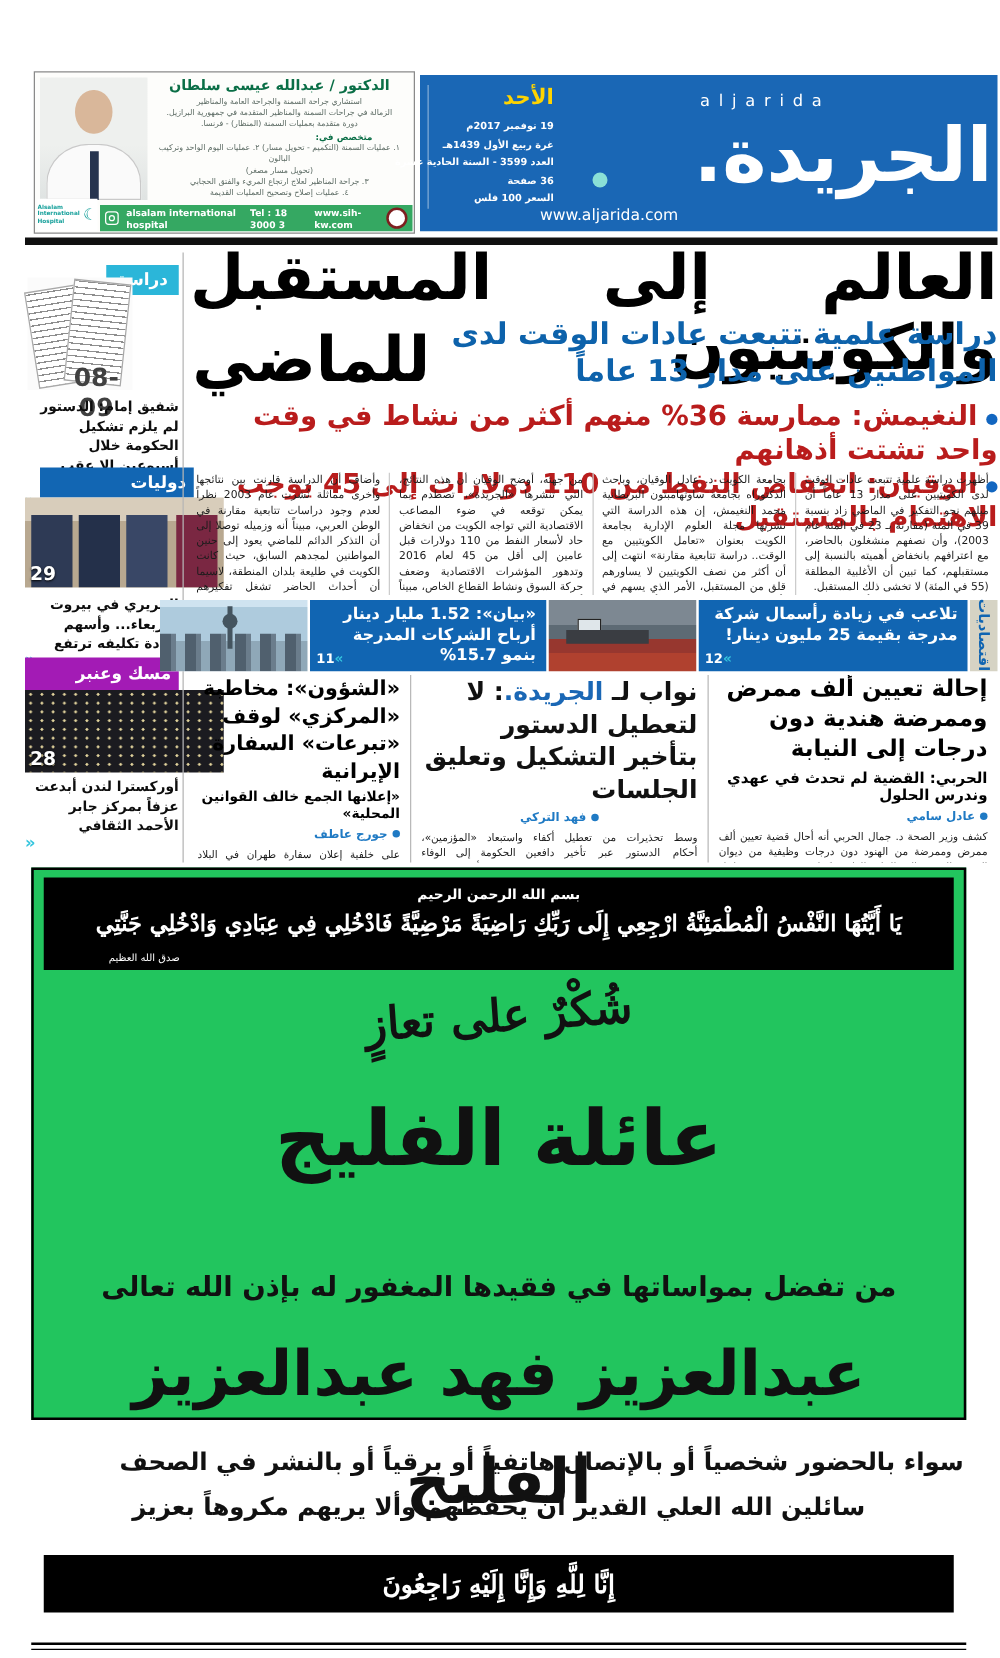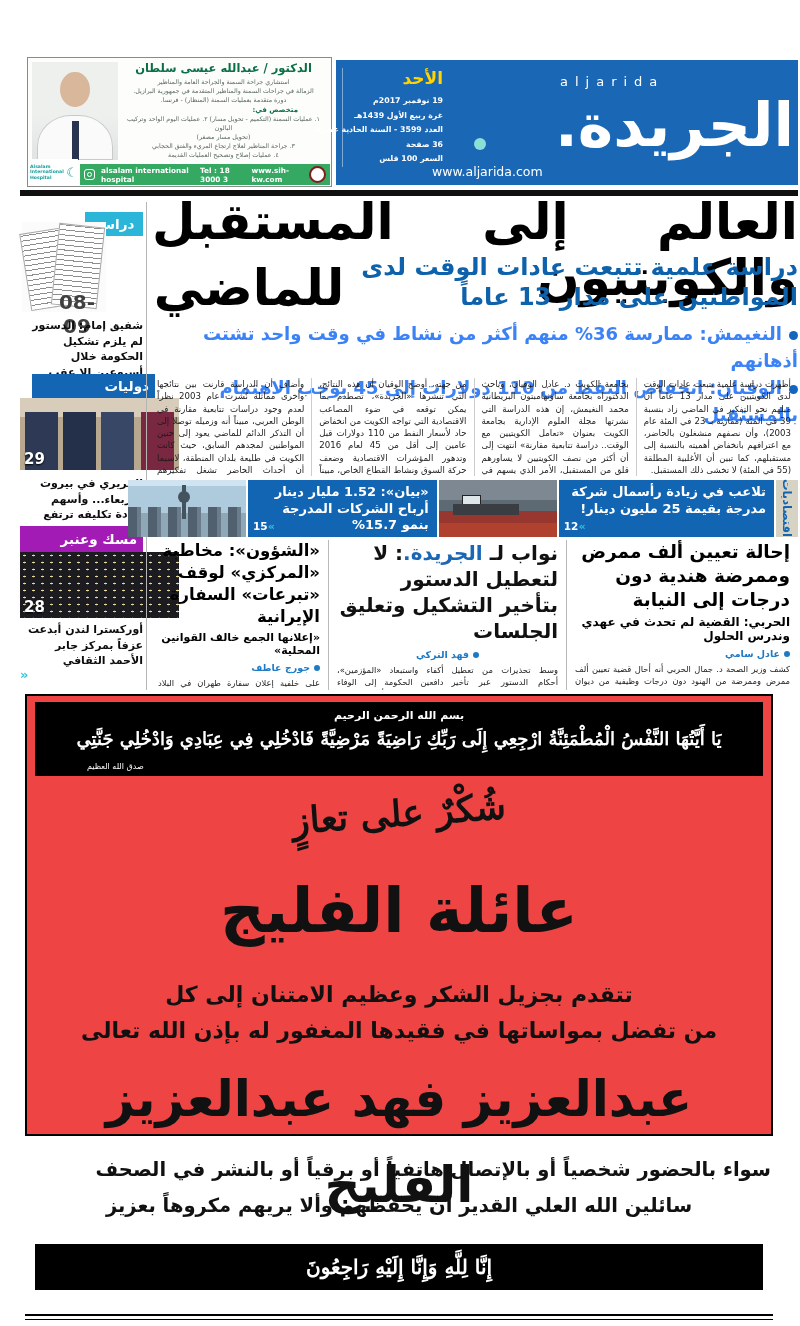--- a/index.html
+++ b/index.html
@@ -65,21 +65,21 @@
   .ph-orch{background:#1b1b20;background-image:radial-gradient(#e8d9a0 1px,transparent 1.4px);background-size:9px 7px;}
   .vrule{width:1px;background:#b5b5b5;}
 
   
   .h1{left:152px;top:194px;width:646px;font-size:50px;font-weight:900;color:#000;line-height:56px;
       text-align:justify;text-align-last:justify;white-space:nowrap0;}
   .h1row{left:152px;top:252px;width:646px;height:64px;display:flex;align-items:flex-end;}
   .subhead{width:452px;color:#0d62ab;font-size:24px;font-weight:900;line-height:30px;padding-bottom:4px;}
   .h1tail{flex:1;font-size:50px;font-weight:900;color:#000;text-align:center;line-height:56px;}
   .bullets{left:152px;top:320px;width:646px;}
-  .bullet{font-size:18px;font-weight:800;line-height:27px;text-align:right;color:#3b82f6;}
+  .bullet{font-size:22px;font-weight:800;line-height:27px;text-align:right;color:#b91c1c;}
   .bdot{display:inline-block;width:9px;height:9px;border-radius:50%;background:#1266c0;margin-left:7px;}
   .lead-cols{left:150px;top:378px;width:648px;height:98px;display:flex;overflow:hidden;}
   .lead-col{flex:1;padding:0 7px;font-size:8.6px;line-height:12.3px;text-align:justify;color:#1c1c1c;
             border-left:1px solid #ccc;white-space:pre-line;}
   .lead-col:last-child{border-left:none;}
   .cg{color:#35c5de;font-weight:900;font-style:normal;}
 
   
   .econ{left:128px;top:480px;width:670px;height:57px;background:#fff;display:flex;gap:2px;}
   .ec-label{flex:0 0 22px;background:#d6d3c4;color:#1165b2;font-weight:800;font-size:11.5px;
@@ -111,21 +111,21 @@
   .st-sub{font-size:12px;font-weight:800;margin-top:3px;text-align:right;color:#000;}
   .st-sub-sm{font-size:11px;font-weight:800;margin-top:3px;text-align:right;color:#000;}
   .byline{margin-top:5px;font-size:9.5px;font-weight:800;color:#1f7ac4;text-align:right;}
   .byline.center{text-align:center;}
   .bydot{display:inline-block;width:6px;height:6px;border-radius:50%;background:#1f7ac4;margin-left:4px;}
   .st-body{margin-top:4px;font-size:8.4px;line-height:12px;text-align:justify;color:#1c1c1c;}
   .two-cols{display:flex;gap:8px;margin-top:4px;}
   .two-cols .st-body{flex:1;margin-top:0;}
 
   
-  .obit{left:25px;top:694px;width:748px;height:442px;border:2px solid #000;background:#ef4444;box-sizing:border-box;}
+  .obit{left:25px;top:694px;width:748px;height:442px;border:2px solid #000;background:#22c55e;box-sizing:border-box;}
   .ob-banner{position:absolute;left:8px;right:8px;background:#000;color:#fff;text-align:center;}
   .ob-b1{top:6px;height:74px;}
   .ob-bismillah{font-size:11px;margin-top:7px;font-weight:700;}
   .ob-verse{font-size:18px;font-weight:800;margin-top:6px;letter-spacing:.5px;font-family:"DejaVu Serif","Liberation Serif",serif;}
   .ob-sadaqa{position:absolute;left:52px;bottom:5px;font-size:8px;}
   .ob-thanks{position:absolute;left:0;right:0;top:96px;text-align:center;font-size:36px;font-weight:900;
              font-family:"DejaVu Serif","Liberation Serif",serif;transform:rotate(-4deg);}
   .ob-family{position:absolute;left:0;right:0;top:172px;text-align:center;font-size:62px;font-weight:900;line-height:86px;}
   .ob-l1{position:absolute;left:0;right:0;top:286px;text-align:center;font-size:22px;font-weight:900;}
   .ob-l2{position:absolute;left:0;right:0;top:322px;text-align:center;font-size:22px;font-weight:900;}
@@ -248,21 +248,21 @@
     <div class="ec-text" style="flex:1.15;">
       <span>تلاعب في زيادة رأسمال شركة مدرجة بقيمة 25 مليون دينار!</span>
       <span class="ec-page"><span>12</span><span class="cg">«</span></span>
     </div>
     <div class="ec-photo ph-meeting">
       <div class="screen"></div>
       <div class="desk"></div>
     </div>
     <div class="ec-text" style="flex:1;">
       <span>«بيان»: 1.52 مليار دينار أرباح الشركات المدرجة بنمو 15.7%</span>
-      <span class="ec-page"><span>15</span><span class="cg">«</span></span>
+      <span class="ec-page"><span>11</span><span class="cg">«</span></span>
     </div>
     <div class="ec-photo ph-skyline">
       <div class="bldgs"></div>
       <div class="tower"></div>
     </div>
   </div>
 
   <div class="abs stories">
 
     <div class="story st-right">
@@ -293,21 +293,20 @@
   </div>
 
   <div class="abs obit">
     <div class="ob-banner ob-b1">
       <div class="ob-bismillah">بسم الله الرحمن الرحيم</div>
       <div class="ob-verse">يَا أَيَّتُهَا النَّفْسُ الْمُطْمَئِنَّةُ ارْجِعِي إِلَى رَبِّكِ رَاضِيَةً مَرْضِيَّةً فَادْخُلِي فِي عِبَادِي وَادْخُلِي جَنَّتِي</div>
       <div class="ob-sadaqa">صدق الله العظيم</div>
     </div>
     <div class="ob-thanks">شُكْرٌ على تعازٍ</div>
     <div class="ob-family">عائلة الفليج</div>
-    <div class="ob-l1">تتقدم بجزيل الشكر وعظيم الامتنان إلى كل</div>
     <div class="ob-l2">من تفضل بمواساتها في فقيدها المغفور له بإذن الله تعالى</div>
     <div class="ob-deceased">عبدالعزيز فهد عبدالعزيز الفليج</div>
     <div class="ob-l3">سواء بالحضور شخصياً أو بالإتصال هاتفياً أو برقياً أو بالنشر في الصحف</div>
     <div class="ob-l4">سائلين الله العلي القدير أن يحفظهم وألا يريهم مكروهاً بعزيز</div>
     <div class="ob-banner ob-b2">
       <div class="ob-footer">إِنَّا لِلَّهِ وَإِنَّا إِلَيْهِ رَاجِعُونَ</div>
     </div>
   </div>
 
   <div class="abs dbl1"></div>

